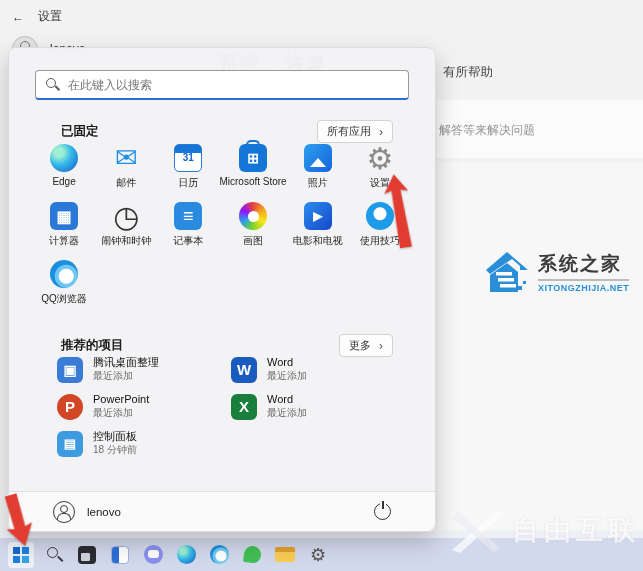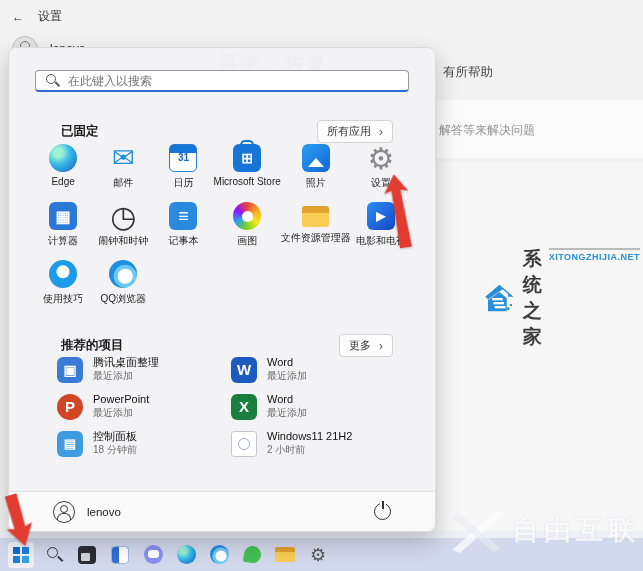--- a/index.html
+++ b/index.html
@@ -13,31 +13,31 @@
   .bg-user span { font-size:12px; color:#333; }
   .page-heading { position:absolute; left:218px; top:26px; font-size:21px; font-weight:bold; color:#1f1f1f; z-index:1; display:flex; gap:10px; align-items:center;margin-top:24px; }
   .page-heading .sep { font-size:15px; color:#555; }
   .right-card { position:absolute; left:437px; top:100px; right:0; height:58px; background:#fbfbfb; z-index:1; }
   .right-card2 { position:absolute; left:437px; top:162px; right:0; height:368px; background:#f7f7f8; z-index:1; }
   .frag1 { position:absolute; left:443px; top:64px; font-size:12.5px; color:#454545; z-index:2; }
   .frag2 { position:absolute; left:439px; top:122px; font-size:12px; color:#939393; z-index:2; }
 
   
   .wm1 { position:absolute; left:484px; top:246px; width:156px; z-index:2; display:flex; align-items:center; gap:8px; }
-  .wm1 .wm1-text { display:flex; flex-direction:row;justify-content:center; }
+  .wm1 .wm1-text { display:flex; flex-direction:column;justify-content:center; }
   .wm1 .t1 { font-size:19px; font-weight:bold; color:#3c3c3c; letter-spacing:2px; }
   .wm1 .t2 { font-size:9px; font-weight:bold; color:#2a8fd8; letter-spacing:.5px; border-top:2px solid #bbb; padding-top:2px; margin-top:2px; }
 
   
   .wm2 { position:absolute; left:448px; top:506px; z-index:20; display:flex; align-items:center; gap:6px; opacity:.8; pointer-events:none; }
   .wm2 .t { font-size:27px; font-weight:bold; color:rgba(255,255,255,.9); letter-spacing:5px; text-shadow:0 0 2px rgba(180,180,190,.6); }
 
   
   .menu { position:absolute; left:8px; top:47px; width:428px; height:485px; background:rgba(243,243,245,.98); border:1px solid #dcdcdc; border-radius:8px; box-shadow:0 10px 24px rgba(0,0,0,.22); z-index:5; }
-  .search-wrap { position:absolute; left:26px; right:26px; top:22px; height:22px; background:#fff; border:1px solid #9a9a9a; border-bottom:2px solid #2b6cd4; border-radius:4px; display:flex; align-items:center; padding:0 10px; gap:9px; }
+  .search-wrap { position:absolute; left:26px; right:26px; top:22px; height:30px; background:#fff; border:1px solid #9a9a9a; border-bottom:2px solid #2b6cd4; border-radius:4px; display:flex; align-items:center; padding:0 10px; gap:9px; }
   .search-input { border:none; outline:none; flex:1; font-size:12px; color:#333; background:transparent; font-family:inherit; }
   .search-input::placeholder { color:#767676; }
   .mag { width:13px; height:13px; position:relative; flex:none; }
   .mag::before { content:""; position:absolute; left:0; top:0; width:8px; height:8px; border:1.6px solid #5a5a5a; border-radius:50%; }
   .mag::after { content:""; position:absolute; right:0; bottom:0; width:6px; height:1.7px; background:#5a5a5a; transform:rotate(45deg); transform-origin:right bottom; }
 
   .sec-head { position:absolute; left:52px; right:42px; display:flex; justify-content:space-between; align-items:center; }
   .sec-head.pinned { top:72px; }
   .sec-head.rec { top:284px; }
   .sec-title { font-size:12.5px; font-weight:bold; color:#1b1b1b; }
@@ -225,26 +225,20 @@
         </span>
         <span class="plbl">记事本</span>
       </div>
     <div class="pin">
         <span class="ic ic-paint">
           <i class="g"></i>
         </span>
         <span class="plbl">画图</span>
       </div>
     <div class="pin">
-        <span class="ic ic-folder">
-          <i class="g"></i>
-        </span>
-        <span class="plbl">文件资源管理器</span>
-      </div>
-    <div class="pin">
         <span class="ic ic-movies">
           <i class="g">▶</i>
         </span>
         <span class="plbl">电影和电视</span>
       </div>
     <div class="pin">
         <span class="ic ic-tips">
           <i class="g"></i>
         </span>
         <span class="plbl">使用技巧</span>
@@ -304,29 +298,20 @@
       </div>
     <div class="rec">
         <span class="ic ic-cpanel">
           <i class="g">▤</i>
         </span>
         <span class="rtxt">
           <span class="rname">控制面板</span>
           <span class="rmeta">18 分钟前</span>
         </span>
       </div>
-    <div class="rec">
-        <span class="ic ic-winfile">
-          <i class="g"></i>
-        </span>
-        <span class="rtxt">
-          <span class="rname">Windows11 21H2</span>
-          <span class="rmeta">2 小时前</span>
-        </span>
-      </div>
   </div>
 
   <div class="menu-footer">
     <div class="fuser">
       <span class="person"></span>
       <span>lenovo</span>
     </div>
     <div class="power"></div>
   </div>
 </div>

